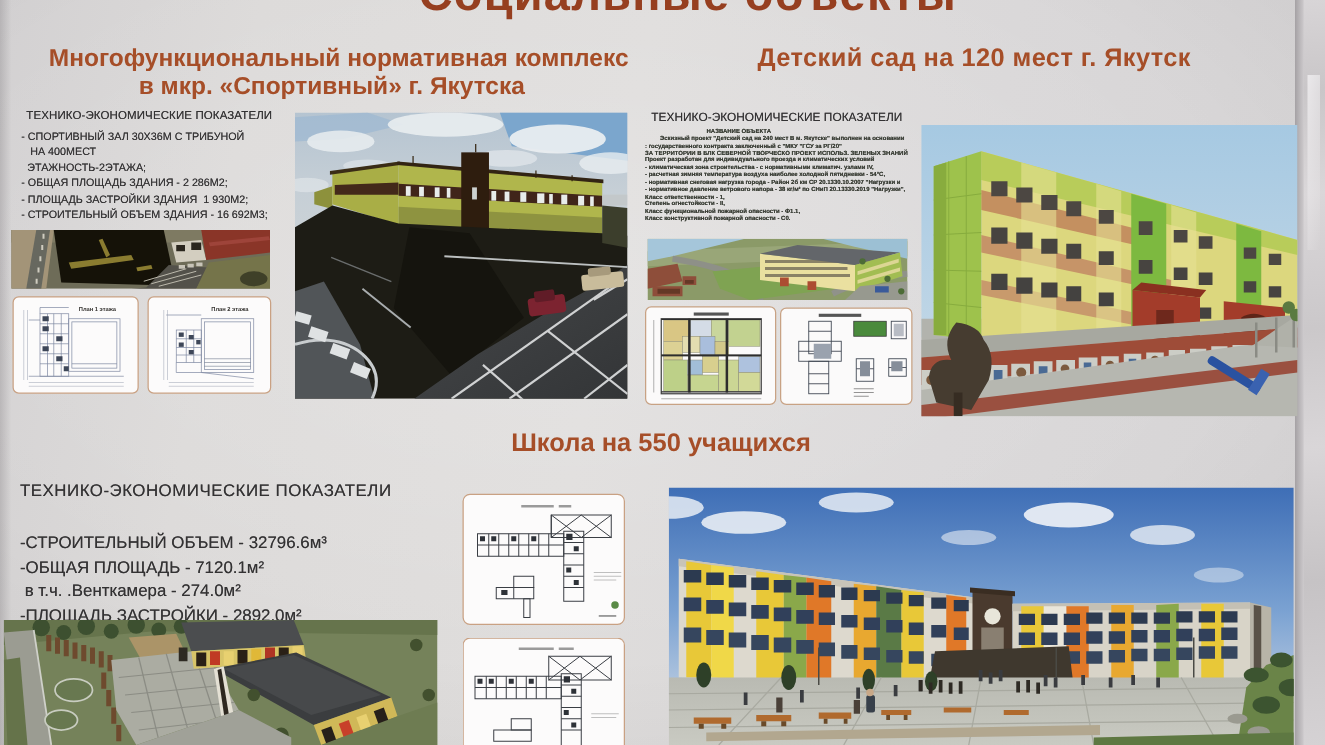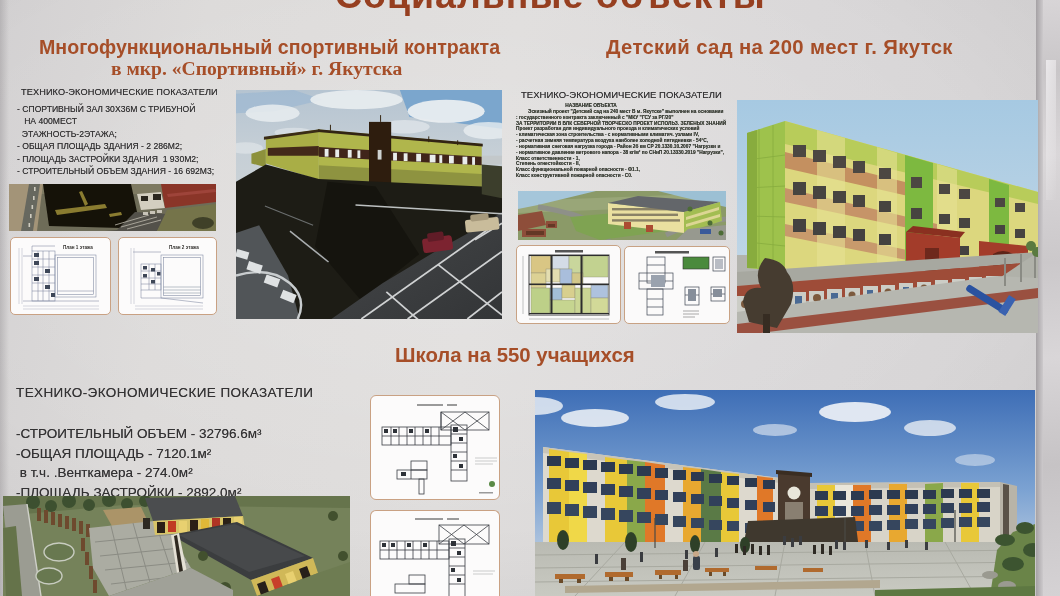--- a/index.html
+++ b/index.html
@@ -23,23 +23,23 @@
 <div class="abs" style="left:1036px;top:0;width:7px;height:596px;background:linear-gradient(90deg,rgba(130,126,130,0.55),rgba(190,186,190,0.15));"></div>
 
 <div class="abs" style="left:1043px;top:0;width:17px;height:596px;background:linear-gradient(175deg,#d8d5d7 0%,#c9c6c8 12%,#dad7d9 26%,#cbc8ca 44%,#d9d6d8 60%,#c6c3c5 78%,#d5d2d4 100%);"></div>
 
 <div class="abs" style="left:1046px;top:60px;width:10px;height:140px;background:linear-gradient(100deg,rgba(238,236,238,0.9),rgba(238,236,238,0));"></div>
 
 <div class="abs" style="left:0;top:0;width:9px;height:596px;background:linear-gradient(90deg,rgba(120,116,120,0.30),rgba(120,116,120,0));"></div>
 
 <div class="abs ttl" style="left:335px;top:-26px;width:430px;font-size:37.5px;letter-spacing:1px;color:#963f20;">Социальные объекты</div>
 
-<div class="abs ttl" style="left:39px;top:36px;font-size:19.6px;">Многофункциональный спортивный контракта</div>
-
-<div class="abs ttl" style="left:111px;top:58px;font-size:19.6px;font-family:Liberation Serif, serif;">в мкр. «Спортивный» г. Якутска</div>
+<div class="abs ttl" style="left:39px;top:36px;font-size:19.6px;">Многофункциональный нормативная комплекс</div>
+
+<div class="abs ttl" style="left:111px;top:58px;font-size:19.6px;">в мкр. «Спортивный» г. Якутска</div>
 
 <div class="abs tep" style="left:21px;top:87px;font-size:9.2px;letter-spacing:0.1px;">ТЕХНИКО-ЭКОНОМИЧЕСКИЕ ПОКАЗАТЕЛИ</div>
 
 <div class="abs tep" style="left:17px;top:103px;font-size:8.6px;line-height:12.4px;letter-spacing:0px;">
 - СПОРТИВНЫЙ ЗАЛ 30Х36М С ТРИБУНОЙ<br>
 &nbsp;&nbsp;&nbsp;НА 400МЕСТ<br>
 &nbsp;&nbsp;ЭТАЖНОСТЬ-2ЭТАЖА;<br>
 - ОБЩАЯ ПЛОЩАДЬ ЗДАНИЯ - 2 286М2;<br>
 - ПЛОЩАДЬ ЗАСТРОЙКИ ЗДАНИЯ&nbsp;&nbsp;1 930М2;<br>
 - СТРОИТЕЛЬНЫЙ ОБЪЕМ ЗДАНИЯ - 16 692М3;
@@ -301,21 +301,21 @@
 <rect x="200" y="147" width="17" height="9" rx="2" fill="#601c27"></rect>
 </g>
 
 <g transform="rotate(-6 255 140)">
 <rect x="238" y="133" width="35" height="13" rx="2" fill="#c9bc9b"></rect>
 <rect x="244" y="128" width="19" height="7" rx="2" fill="#a79a7c"></rect>
 </g>
 </svg>
 </div>
 
-<div class="abs ttl" style="left:606px;top:36px;font-size:20.3px;letter-spacing:0.35px;">Детский сад на 200 мест г. Якутск</div>
+<div class="abs ttl" style="left:606px;top:36px;font-size:20.3px;letter-spacing:0.35px;">Детский сад на 120 мест г. Якутск</div>
 
 <div class="abs tep" style="left:521px;top:89px;font-size:9.5px;letter-spacing:0.02px;">ТЕХНИКО-ЭКОНОМИЧЕСКИЕ ПОКАЗАТЕЛИ</div>
 
 <div class="abs" style="left:516px;top:103px;width:232px;font-size:4.8px;line-height:5.85px;color:#3a3e36;font-weight:bold;text-shadow:0 0 0.5px #50544c;">
 <div style="white-space:nowrap;text-align:center;width:150px;">НАЗВАНИЕ ОБЪЕКТА</div>
 <div style="white-space:nowrap;text-indent:12px;">Эскизный проект "Детский сад на 240 мест В м. Якутске" выполнен на основании</div>
 <div style="white-space:nowrap;">: государственного контракта заключенный с "МКУ "ГСУ за РГ/20"</div>
 <div style="white-space:nowrap;">ЗА ТЕРРИТОРИИ В БЛК СЕВЕРНОЙ ТВОРЧЕСКО ПРОЕКТ ИСПОЛЬЗ. ЗЕЛЕНЫХ ЗНАНИЙ</div>
 <div style="white-space:nowrap;">Проект разработан для индивидуального проезда и климатических условий</div>
 <div style="white-space:nowrap;">- климатическая зона строительства - с нормативными климатич. узлами IV,</div>
@@ -629,21 +629,21 @@
         <line x1="298" y1="150" x2="298" y2="178"></line>
 </g>
 
 <g fill="#5a7a40">
         <circle cx="294" cy="146" r="5"></circle>
         <circle cx="300" cy="152" r="5"></circle>
       </g>
 </svg>
 </div>
 
-<div class="abs ttl" style="left:395px;top:344px;font-size:20.4px;">Школа на 550 учащихся</div>
+<div class="abs ttl" style="left:409px;top:344px;font-size:20.4px;">Школа на 550 учащихся</div>
 
 <div class="abs tep" style="left:16px;top:385px;font-size:13.5px;letter-spacing:0.4px;">ТЕХНИКО-ЭКОНОМИЧЕСКИЕ ПОКАЗАТЕЛИ</div>
 
 <div class="abs tep" style="left:16px;top:424px;font-size:13.5px;line-height:19.5px;">
 -СТРОИТЕЛЬНЫЙ ОБЪЕМ - 32796.6м³<br>
 -ОБЩАЯ ПЛОЩАДЬ - 7120.1м²<br>
 &nbsp;в т.ч. .Венткамера - 274.0м²<br>
 -ПЛОЩАДЬ ЗАСТРОЙКИ - 2892.0м²
 </div>
 

